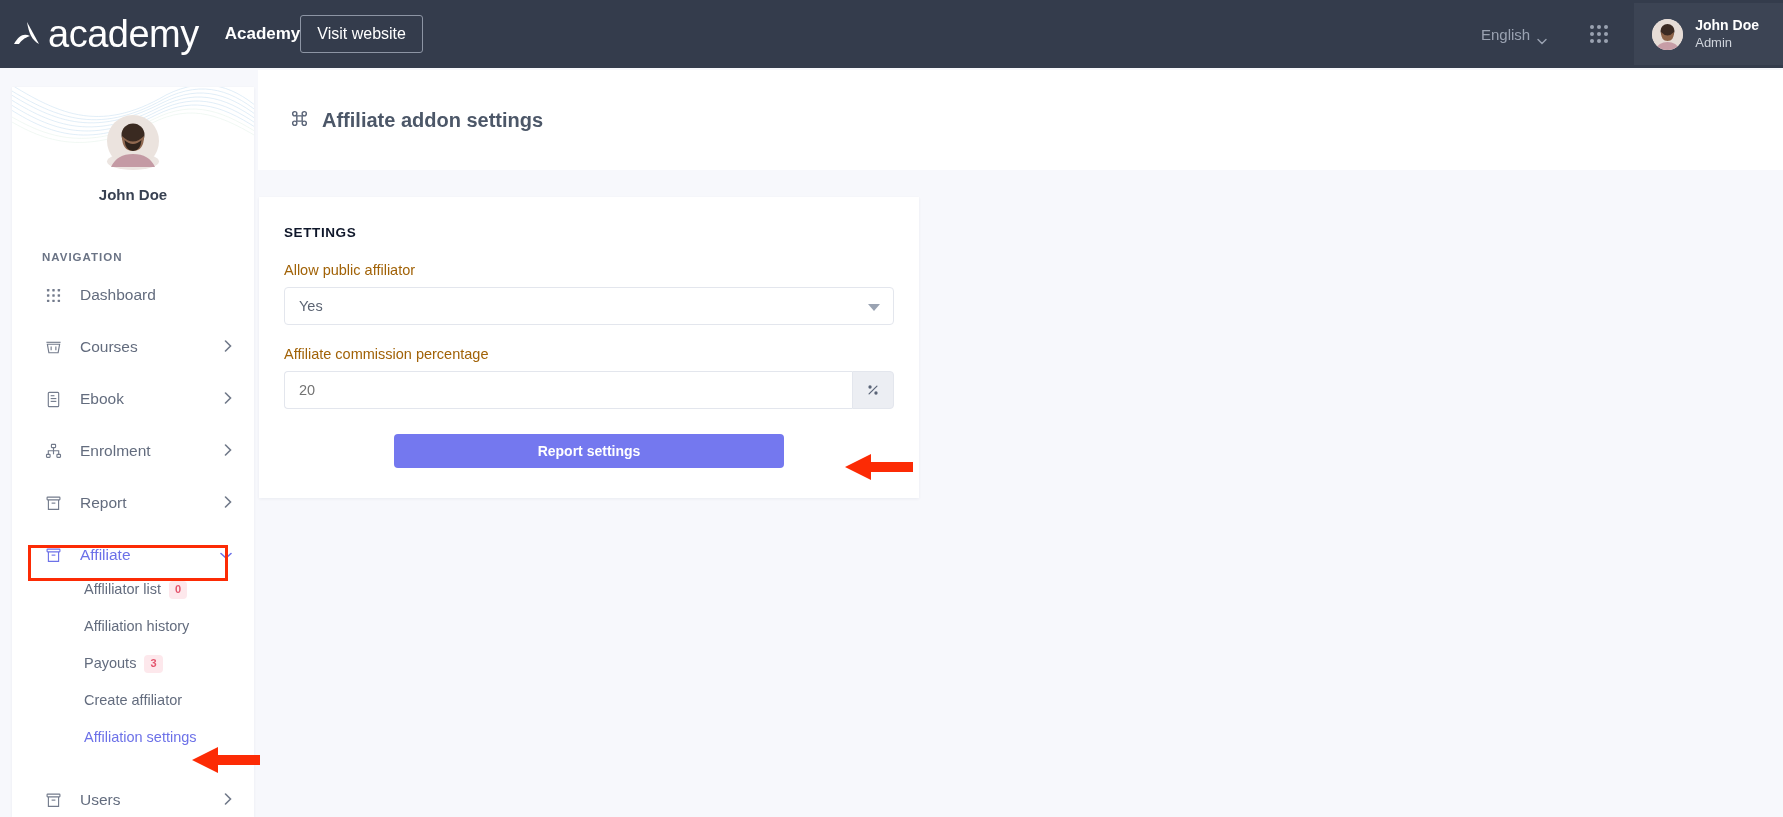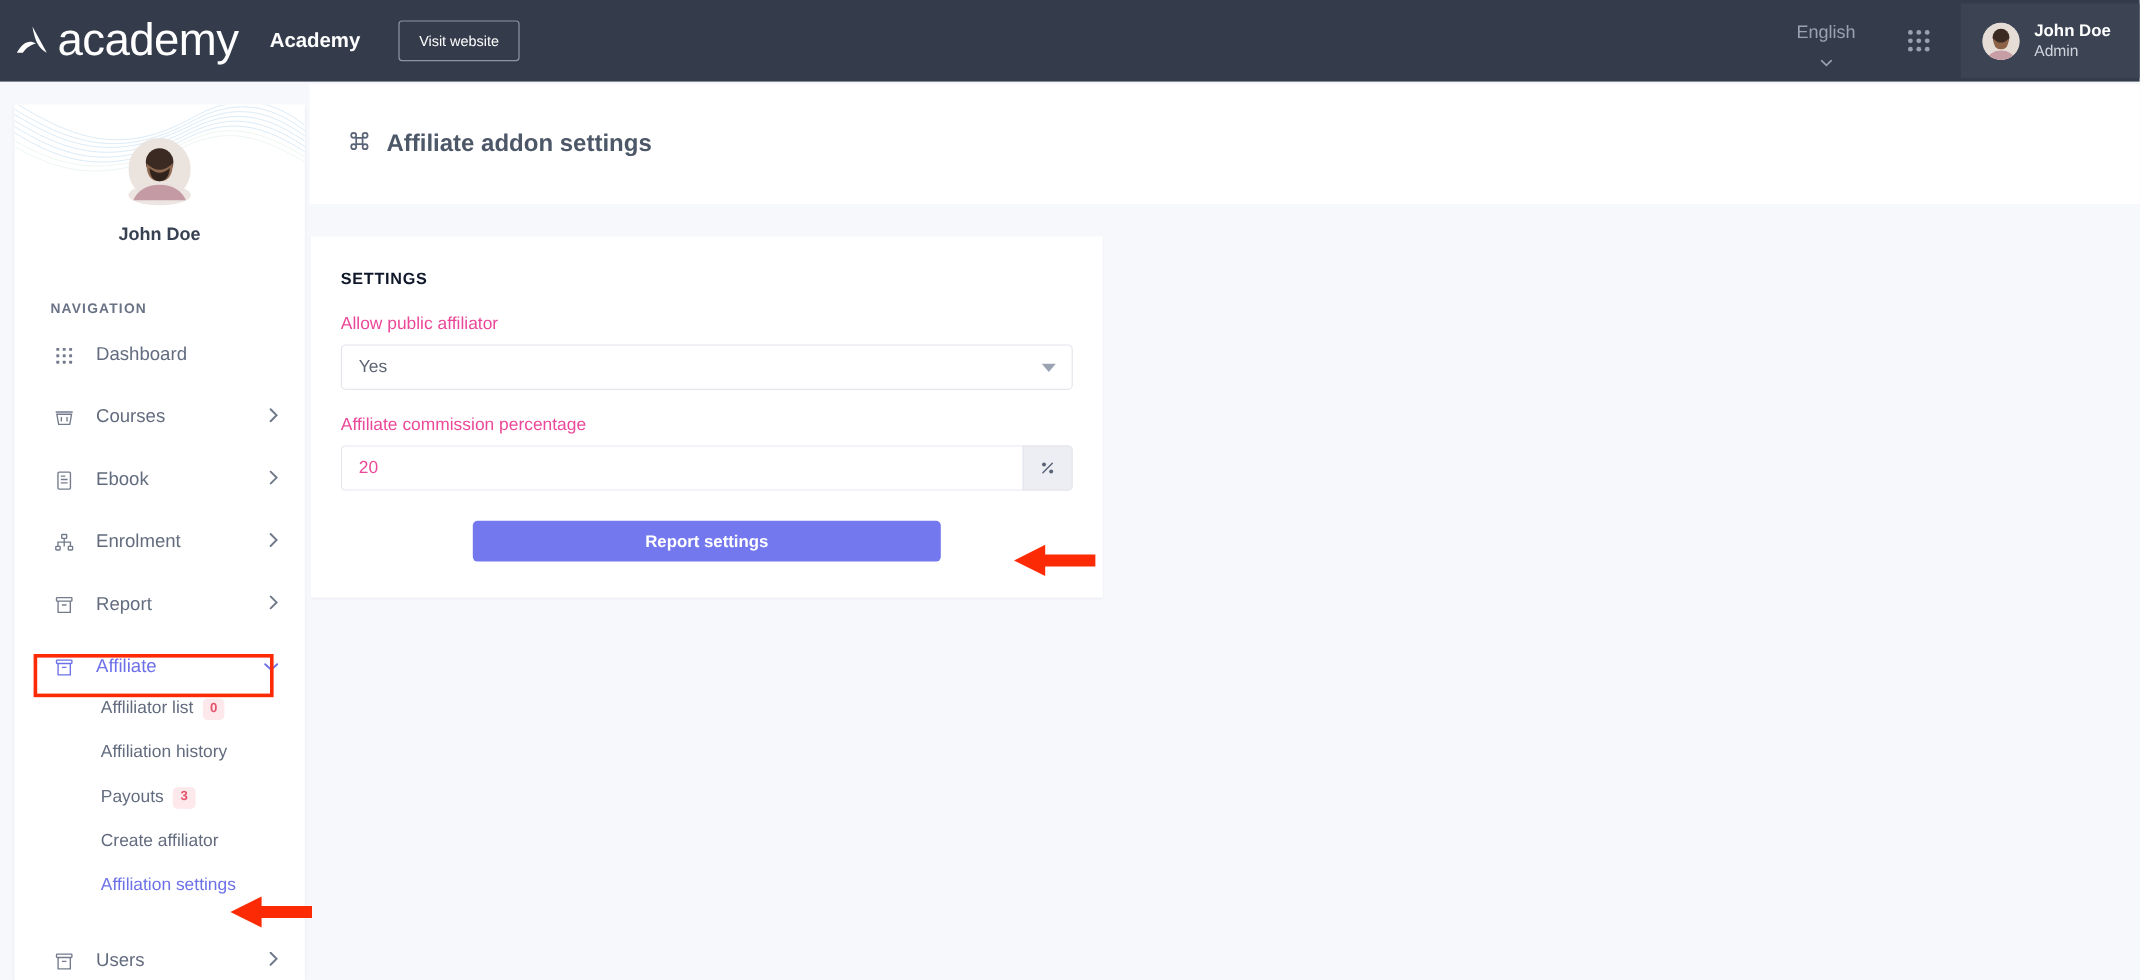--- a/index.html
+++ b/index.html
@@ -19,28 +19,28 @@
   .brand{ display:flex; align-items:center; margin-left:10px; }
   .brand-mark{ width:34px; height:34px; margin-right:4px; }
   .brand-word{
     font-size:38px; color:#ffffff; letter-spacing:-0.5px;
     font-weight:400; line-height:1;
   }
   .brand-sub{
     font-size:17px; color:#ffffff; font-weight:bold; margin-left:26px;
   }
   .visit-btn{
-    margin-left:32px; border:1px solid #8d95a4; background:transparent;
-    color:#ffffff; font-size:12px; font-family:inherit;
+    border:1px solid #8d95a4; background:transparent;
+    color:#ffffff; font-size:16px; font-family:inherit;
     padding:9px 16px; border-radius:3px; cursor:pointer;
   }
   .top-right{ margin-left:auto; display:flex; align-items:center; height:62px; }
   .lang{
     color:#9aa2b1; font-size:15px; display:flex; align-items:center;
-    gap:7px; cursor:pointer; padding:0 18px;flex-direction:column;
+    gap:7px; cursor:pointer; padding:0 18px;
   }
   .caret-sm{ width:9px; height:6px; display:block; }
   .grid-dots{
     display:grid; grid-template-columns:repeat(3,4px); gap:3px;
     padding:0 26px; cursor:pointer;
   }
   .grid-dots i{ width:4px; height:4px; background:#9aa2b1; border-radius:50%; display:block; }
   .user-chip{
     background:#3c4454; height:62px; display:flex; align-items:center;
     gap:12px; padding:0 24px 0 18px; cursor:pointer;
@@ -103,36 +103,36 @@
   .page-title{ font-size:20px; font-weight:bold; color:#4c5768; }
 
   .card{
     margin-top:27px; margin-left:1px; width:660px; background:#ffffff;
     padding:28px 25px 30px 25px; box-shadow:0 1px 3px rgba(20,30,60,.06);
   }
   .card-title{
     font-size:13.5px; font-weight:bold; letter-spacing:.6px; color:#0f172a;
     margin-bottom:22px;
   }
-  .field-label{ font-size:14.5px; color:#ec4899; margin-bottom:9px; }
+  .field-label{ font-size:14.5px; color:#a16207; margin-bottom:9px; }
   .select-wrap{ position:relative; margin-bottom:21px; }
   .select-box{
     width:100%; height:38px; border:1px solid #e3e6ed; border-radius:4px;
     background:#ffffff; font-family:inherit; font-size:14.5px; color:#5c6473;
     padding:0 34px 0 14px; appearance:none; cursor:pointer;
   }
   .select-caret{
     position:absolute; right:14px; top:50%; transform:translateY(-50%);
     pointer-events:none;
   }
   .input-group{ display:flex; margin-bottom:25px; }
   .text-input{
     flex:1; height:38px; border:1px solid #e3e6ed; border-right:none;
     border-radius:4px 0 0 4px; font-family:inherit; font-size:14.5px;
-    color:#ec4899; padding:0 14px; background:#ffffff;
+    color:#737373; padding:0 14px; background:#ffffff;
   }
   .input-addon{
     width:42px; height:38px; border:1px solid #e3e6ed; border-radius:0 4px 4px 0;
     background:#eceef3; display:flex; align-items:center; justify-content:center;
     color:#5c6473;
   }
   .btn-row{ display:flex; justify-content:center; }
   .update-btn{
     width:390px; height:34px; background:#7478ef; color:#ffffff;
     border:none; border-radius:4px; font-family:inherit;

